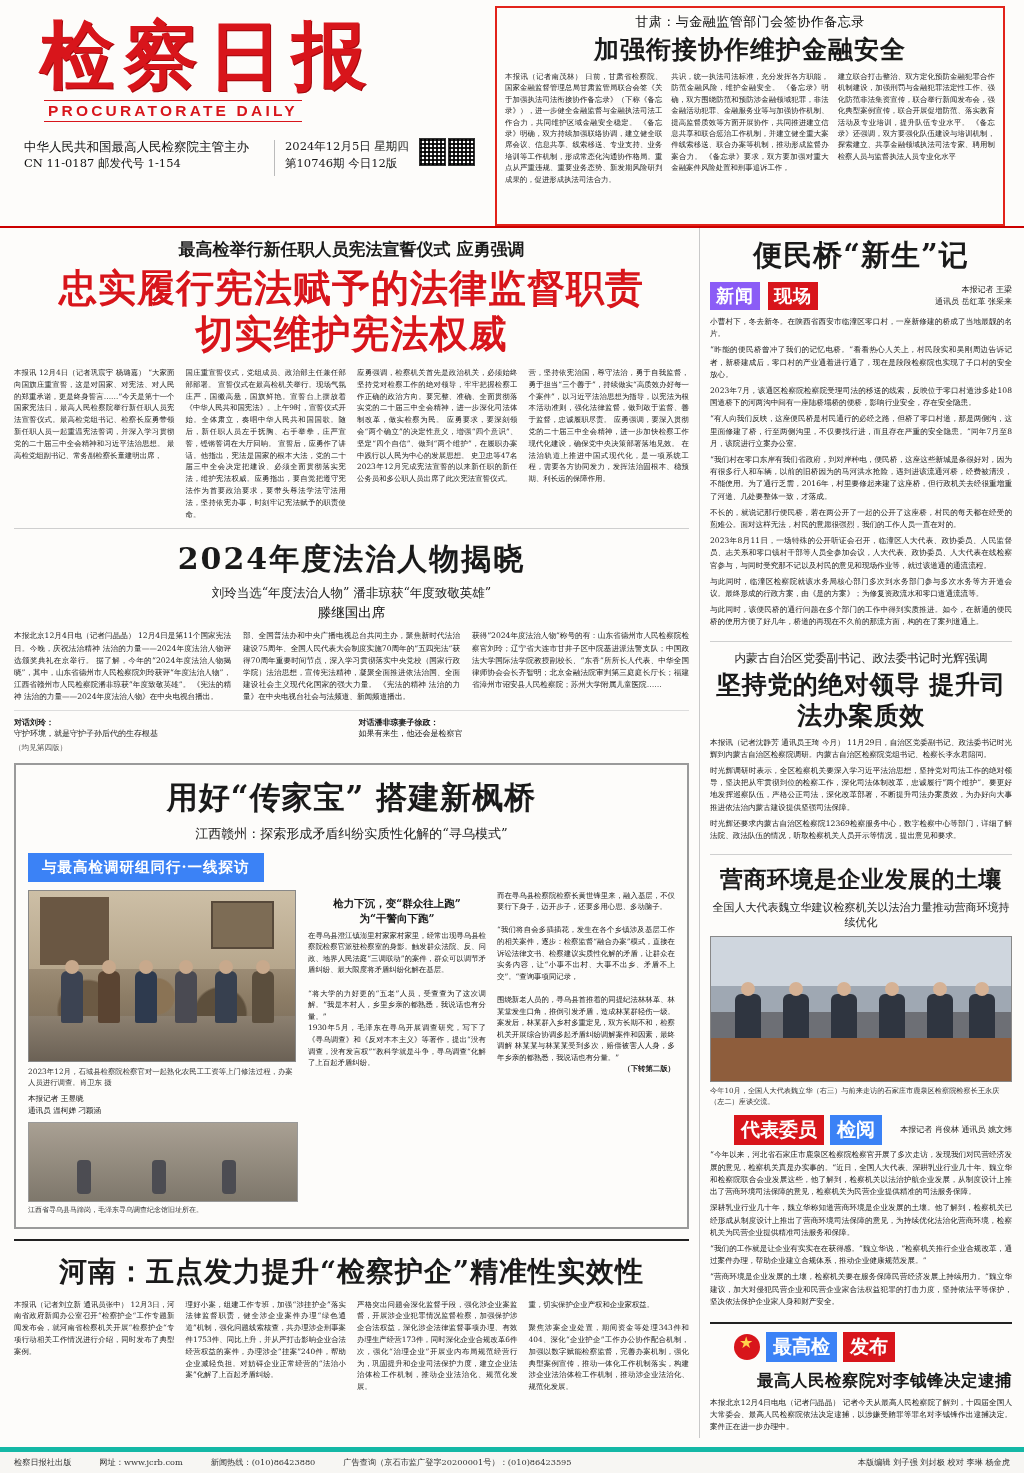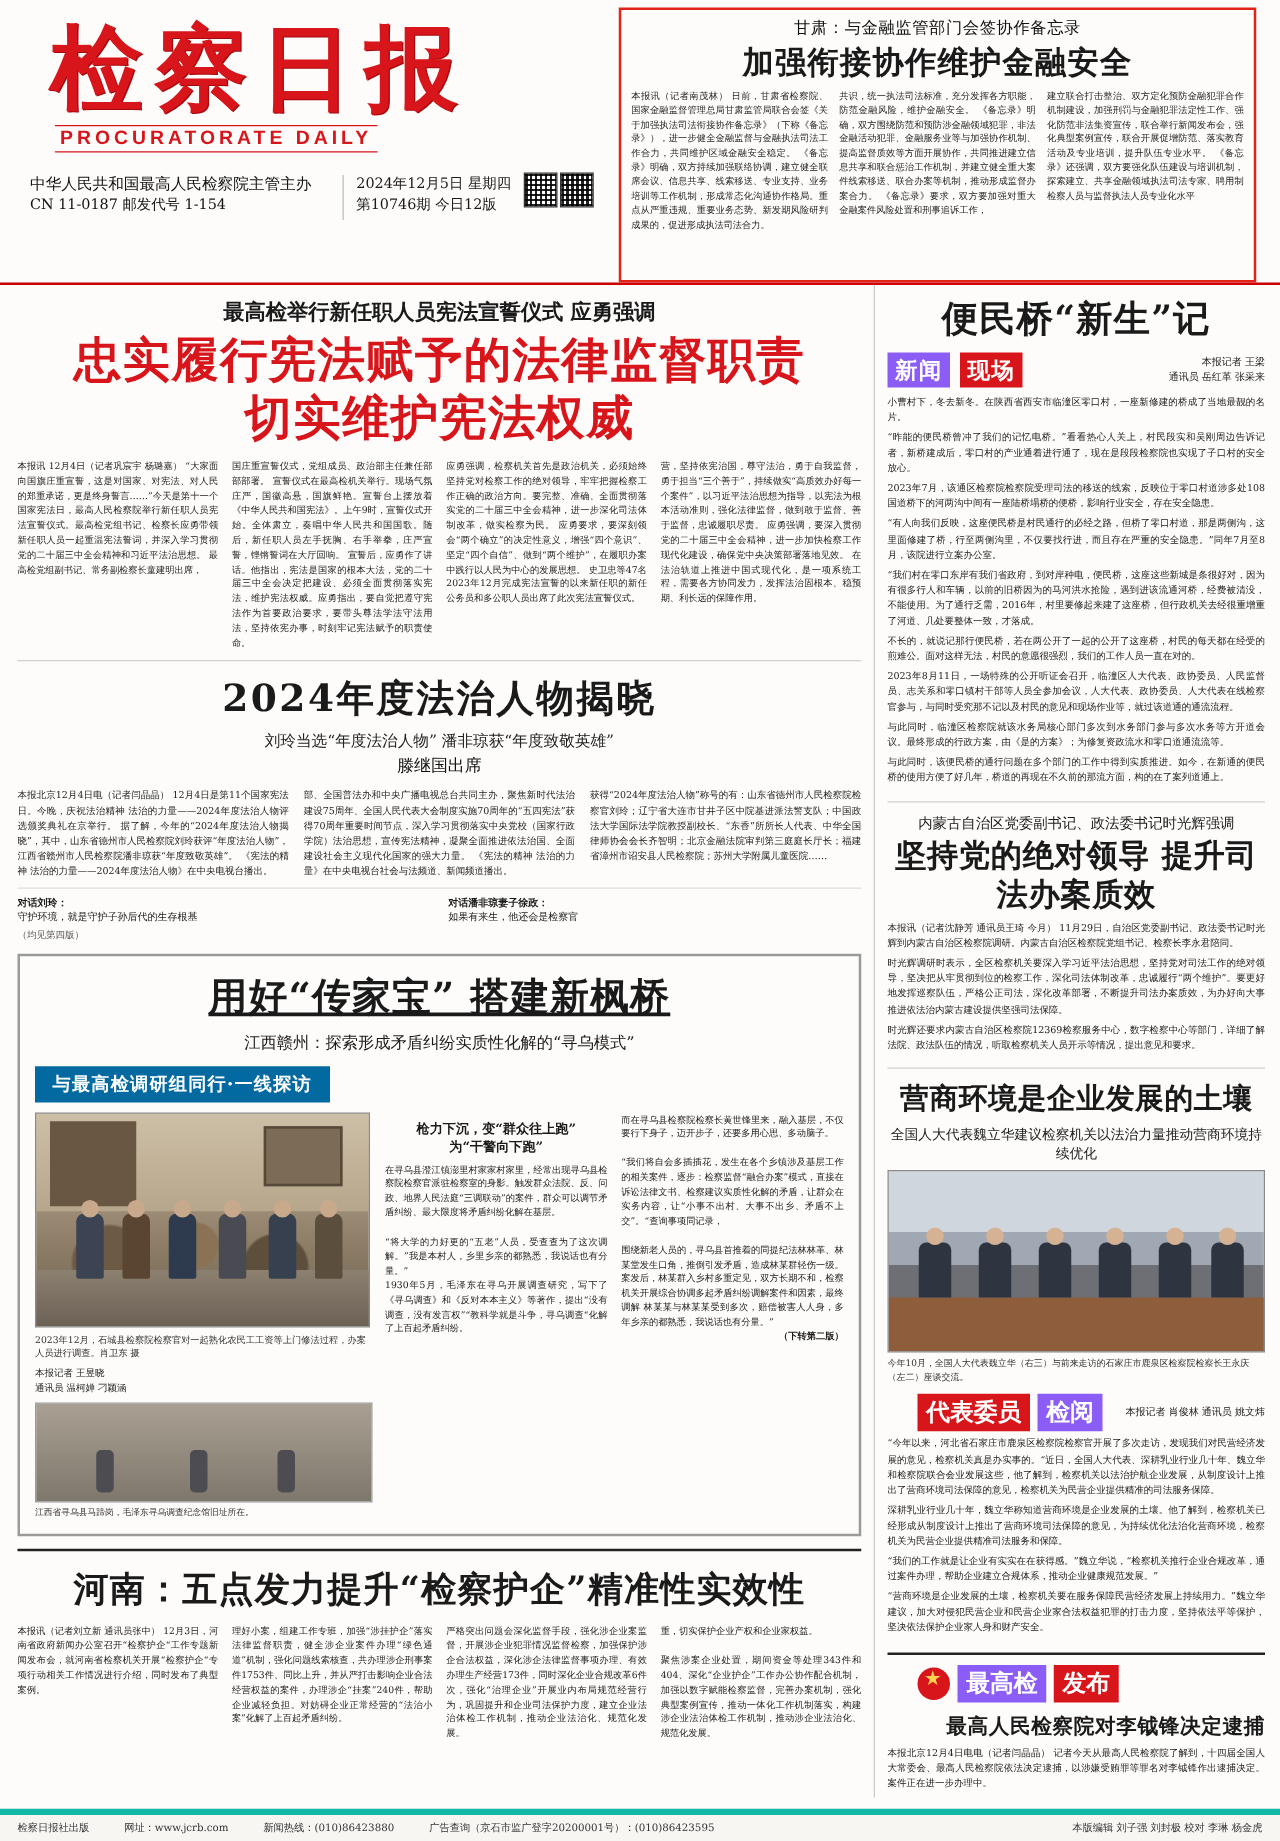--- a/index.html
+++ b/index.html
@@ -75,24 +75,24 @@
   .sub-center{text-align:center;font-size:12.5px;margin:2px 0;color:#222;}
   .sub-center2{text-align:center;font-size:13.5px;margin:2px 0 8px;color:#111;}
 
   .qa-box{display:flex;gap:14px;margin-top:6px;border-top:1px solid #ddd;padding-top:5px;}
   .qa{flex:1;font-size:8px;line-height:12px;}
   .qa .q{font-weight:700;}
   .qa-note{text-align:left;font-size:7.6px;color:#555;margin-top:3px;}
 
   
   .feature{border:2px solid #9a9a9a;margin:10px 0 0;padding:10px 12px 12px;box-sizing:border-box;}
-  .feat-head{text-align:center;font-size:31px;font-weight:700;letter-spacing:1px;margin:2px 0 6px;text-decoration:underline;}
+  .feat-head{text-align:center;font-size:31px;font-weight:700;letter-spacing:1px;margin:2px 0 6px;}
   .feat-sub{text-align:center;font-size:13px;margin-bottom:10px;}
   .badge-red{
-    display:inline-block;background:#0369a1;color:#fff;font-size:14.5px;font-weight:700;
+    display:inline-block;background:#3b82f6;color:#fff;font-size:14.5px;font-weight:700;
     padding:5px 14px;letter-spacing:1px;
   }
   .feat-body{display:flex;gap:12px;margin-top:8px;}
   .feat-photo-wrap{width:268px;}
   .photo{
     width:268px;height:172px;border:1px solid #888;box-sizing:border-box;
     background:
       radial-gradient(circle at 22% 70%, #6c5a44 0 12%, transparent 13%),
       radial-gradient(circle at 48% 62%, #8a7355 0 10%, transparent 11%),
       radial-gradient(circle at 72% 72%, #5d4f3c 0 11%, transparent 12%),
@@ -137,21 +137,21 @@
   }
   .side-photo .tbl{position:absolute;left:0;bottom:0;width:100%;height:30%;background:#8e5d3c;}
   .side-photo .s{position:absolute;bottom:30%;width:26px;height:44px;background:#2f3540;border-radius:6px 6px 0 0;}
   .side-photo .s::after{content:"";position:absolute;top:-12px;left:6px;width:14px;height:14px;border-radius:50%;background:#d6b295;}
   .side-cap{font-size:7.2px;line-height:10.6px;color:#333;}
   .emblem{
     width:26px;height:26px;border-radius:50%;background:#d8151b;display:inline-block;position:relative;
   }
   .emblem::after{content:"★";position:absolute;left:5px;top:-1px;color:#ffd34d;font-size:16px;}
   .zhenchahead{display:flex;align-items:center;gap:6px;margin:8px 0 4px;padding-left:24px;}
-  .box-blue{background:#8b5cf6;color:#fff;font-size:19px;font-weight:700;padding:2px 7px;}
+  .box-blue{background:#3b82f6;color:#fff;font-size:19px;font-weight:700;padding:2px 7px;}
   .box-red{background:#d8151b;color:#fff;font-size:19px;font-weight:700;padding:2px 7px;}
   .side-title-final{font-size:16.5px;font-weight:700;text-align:right;margin:8px 0 5px;letter-spacing:.5px;}
 
   
   .footer{
     position:absolute;left:0;bottom:0;width:1024px;height:26px;
     border-top:5px solid #14b8a6;background:#f7f6f3;
     display:flex;align-items:center;gap:28px;
     font-size:8.2px;color:#333;padding:0 14px;box-sizing:border-box;
   }

